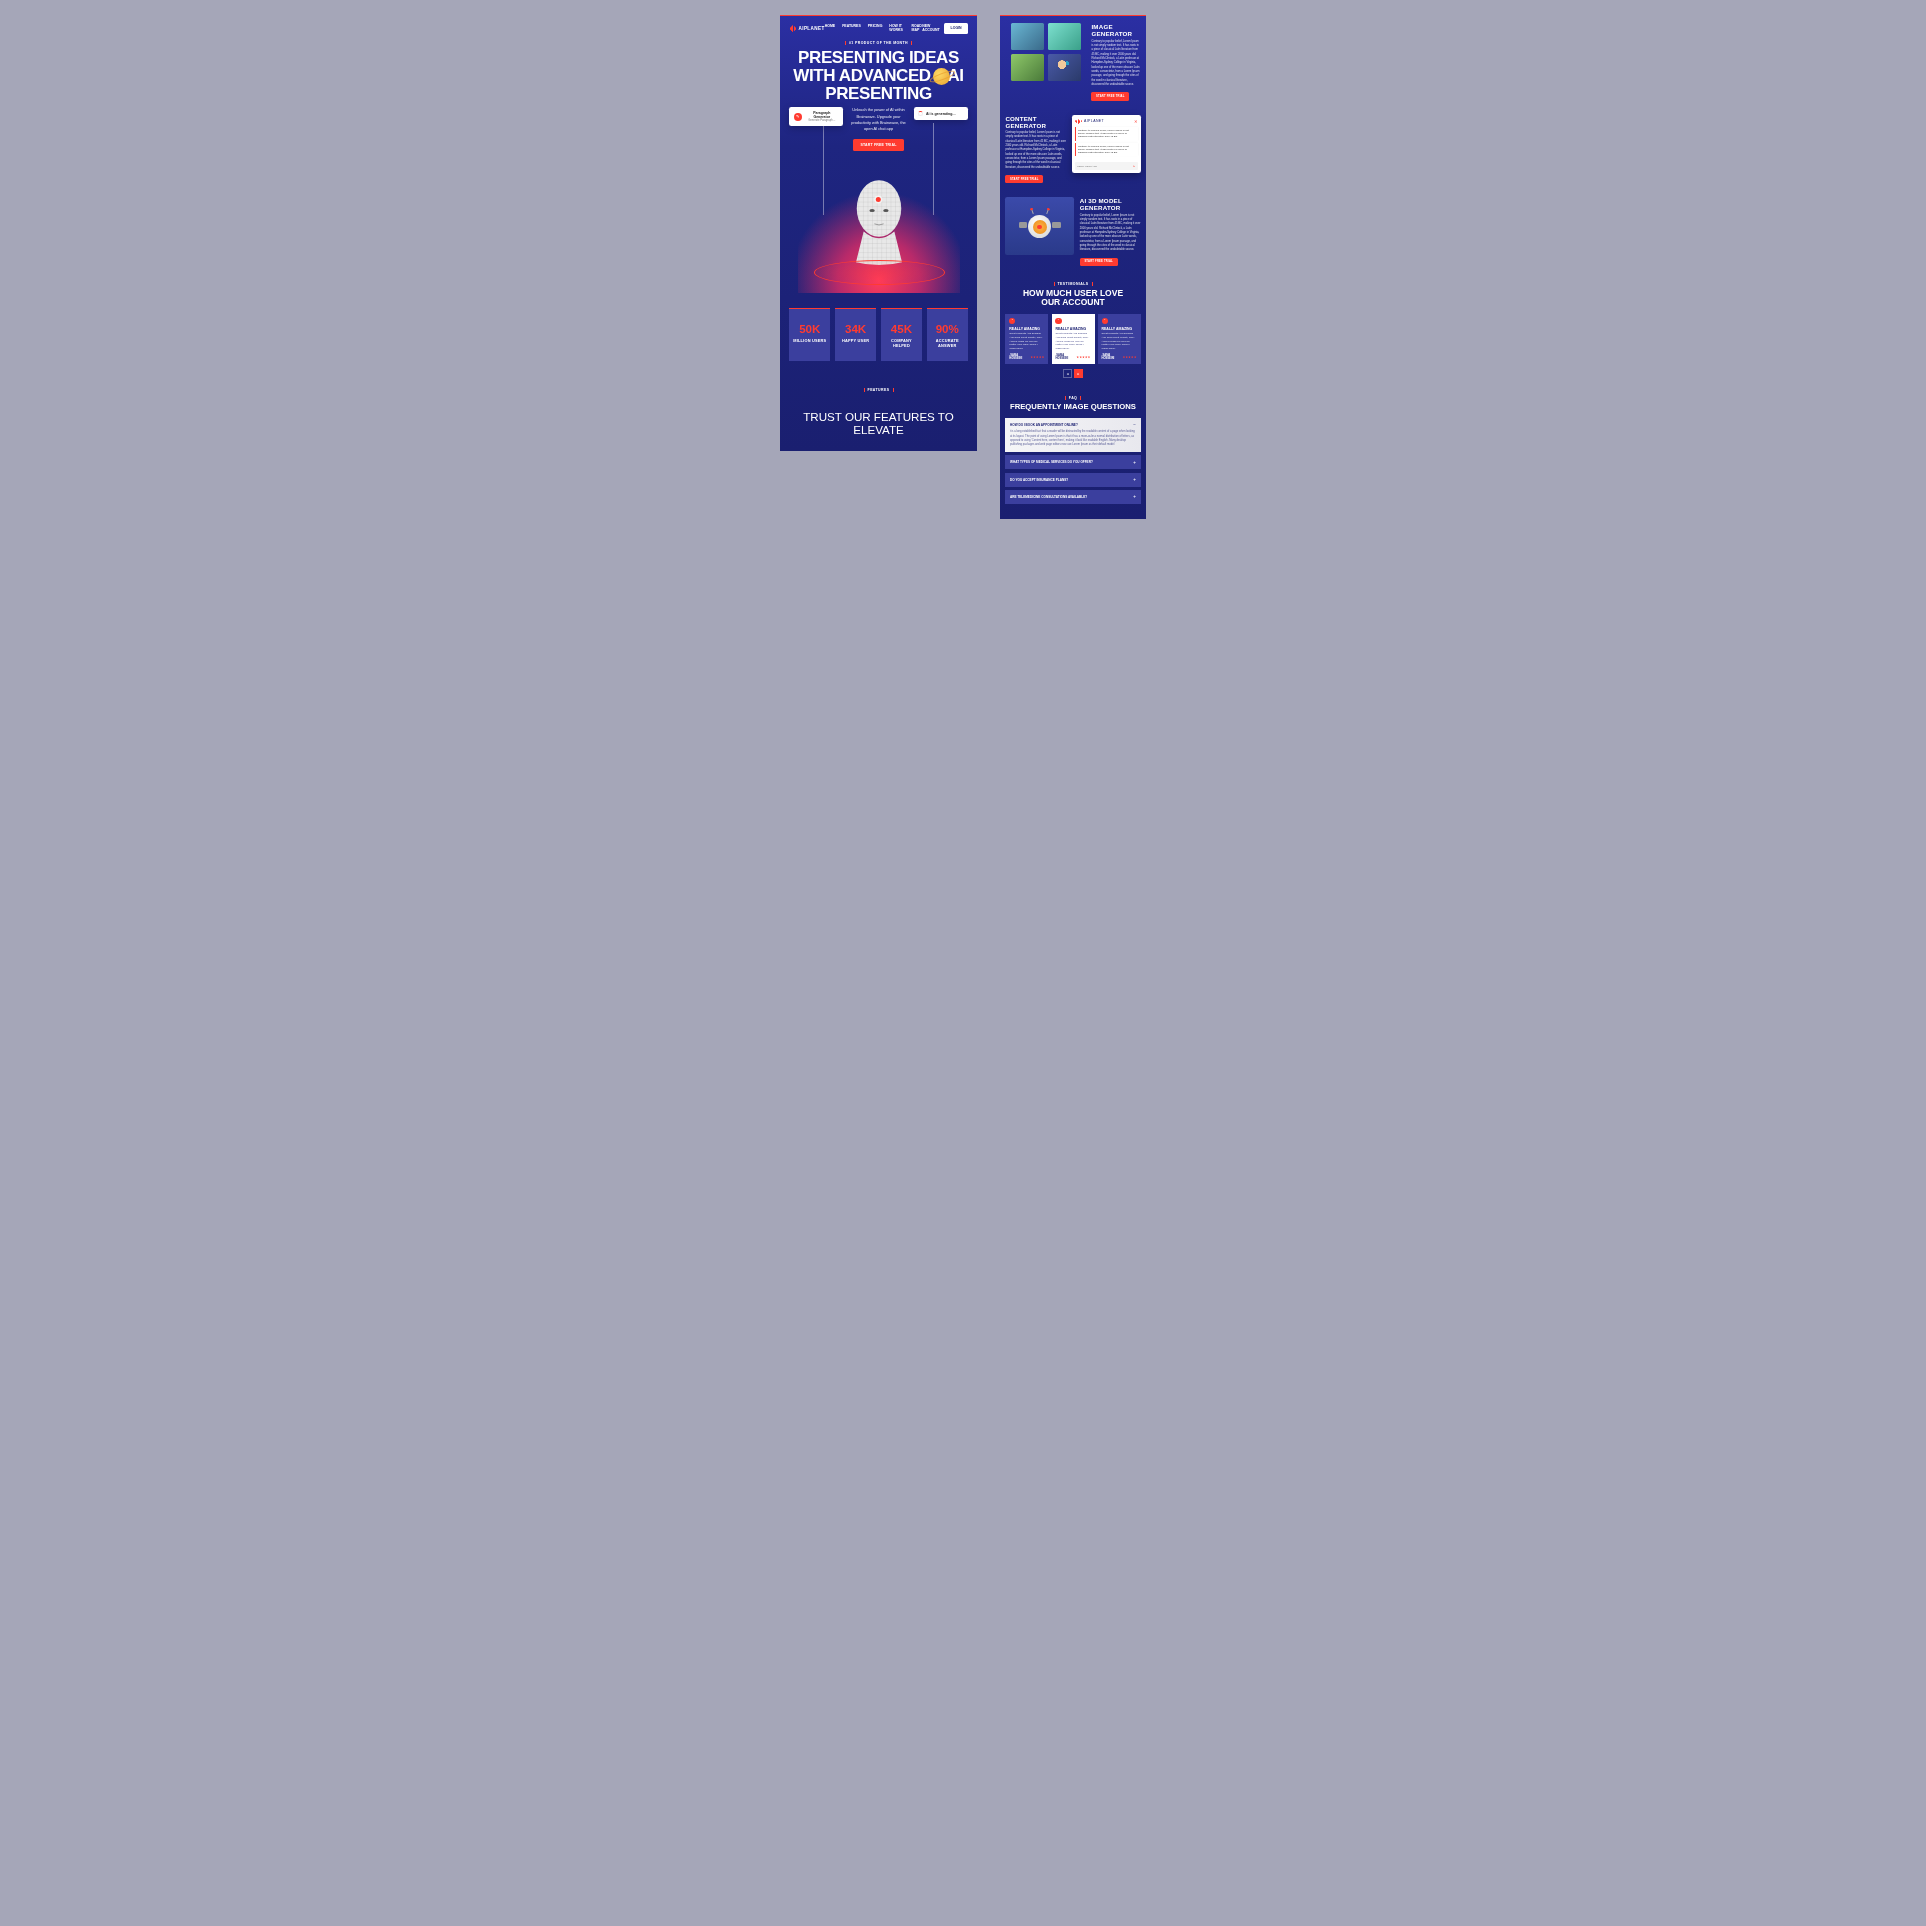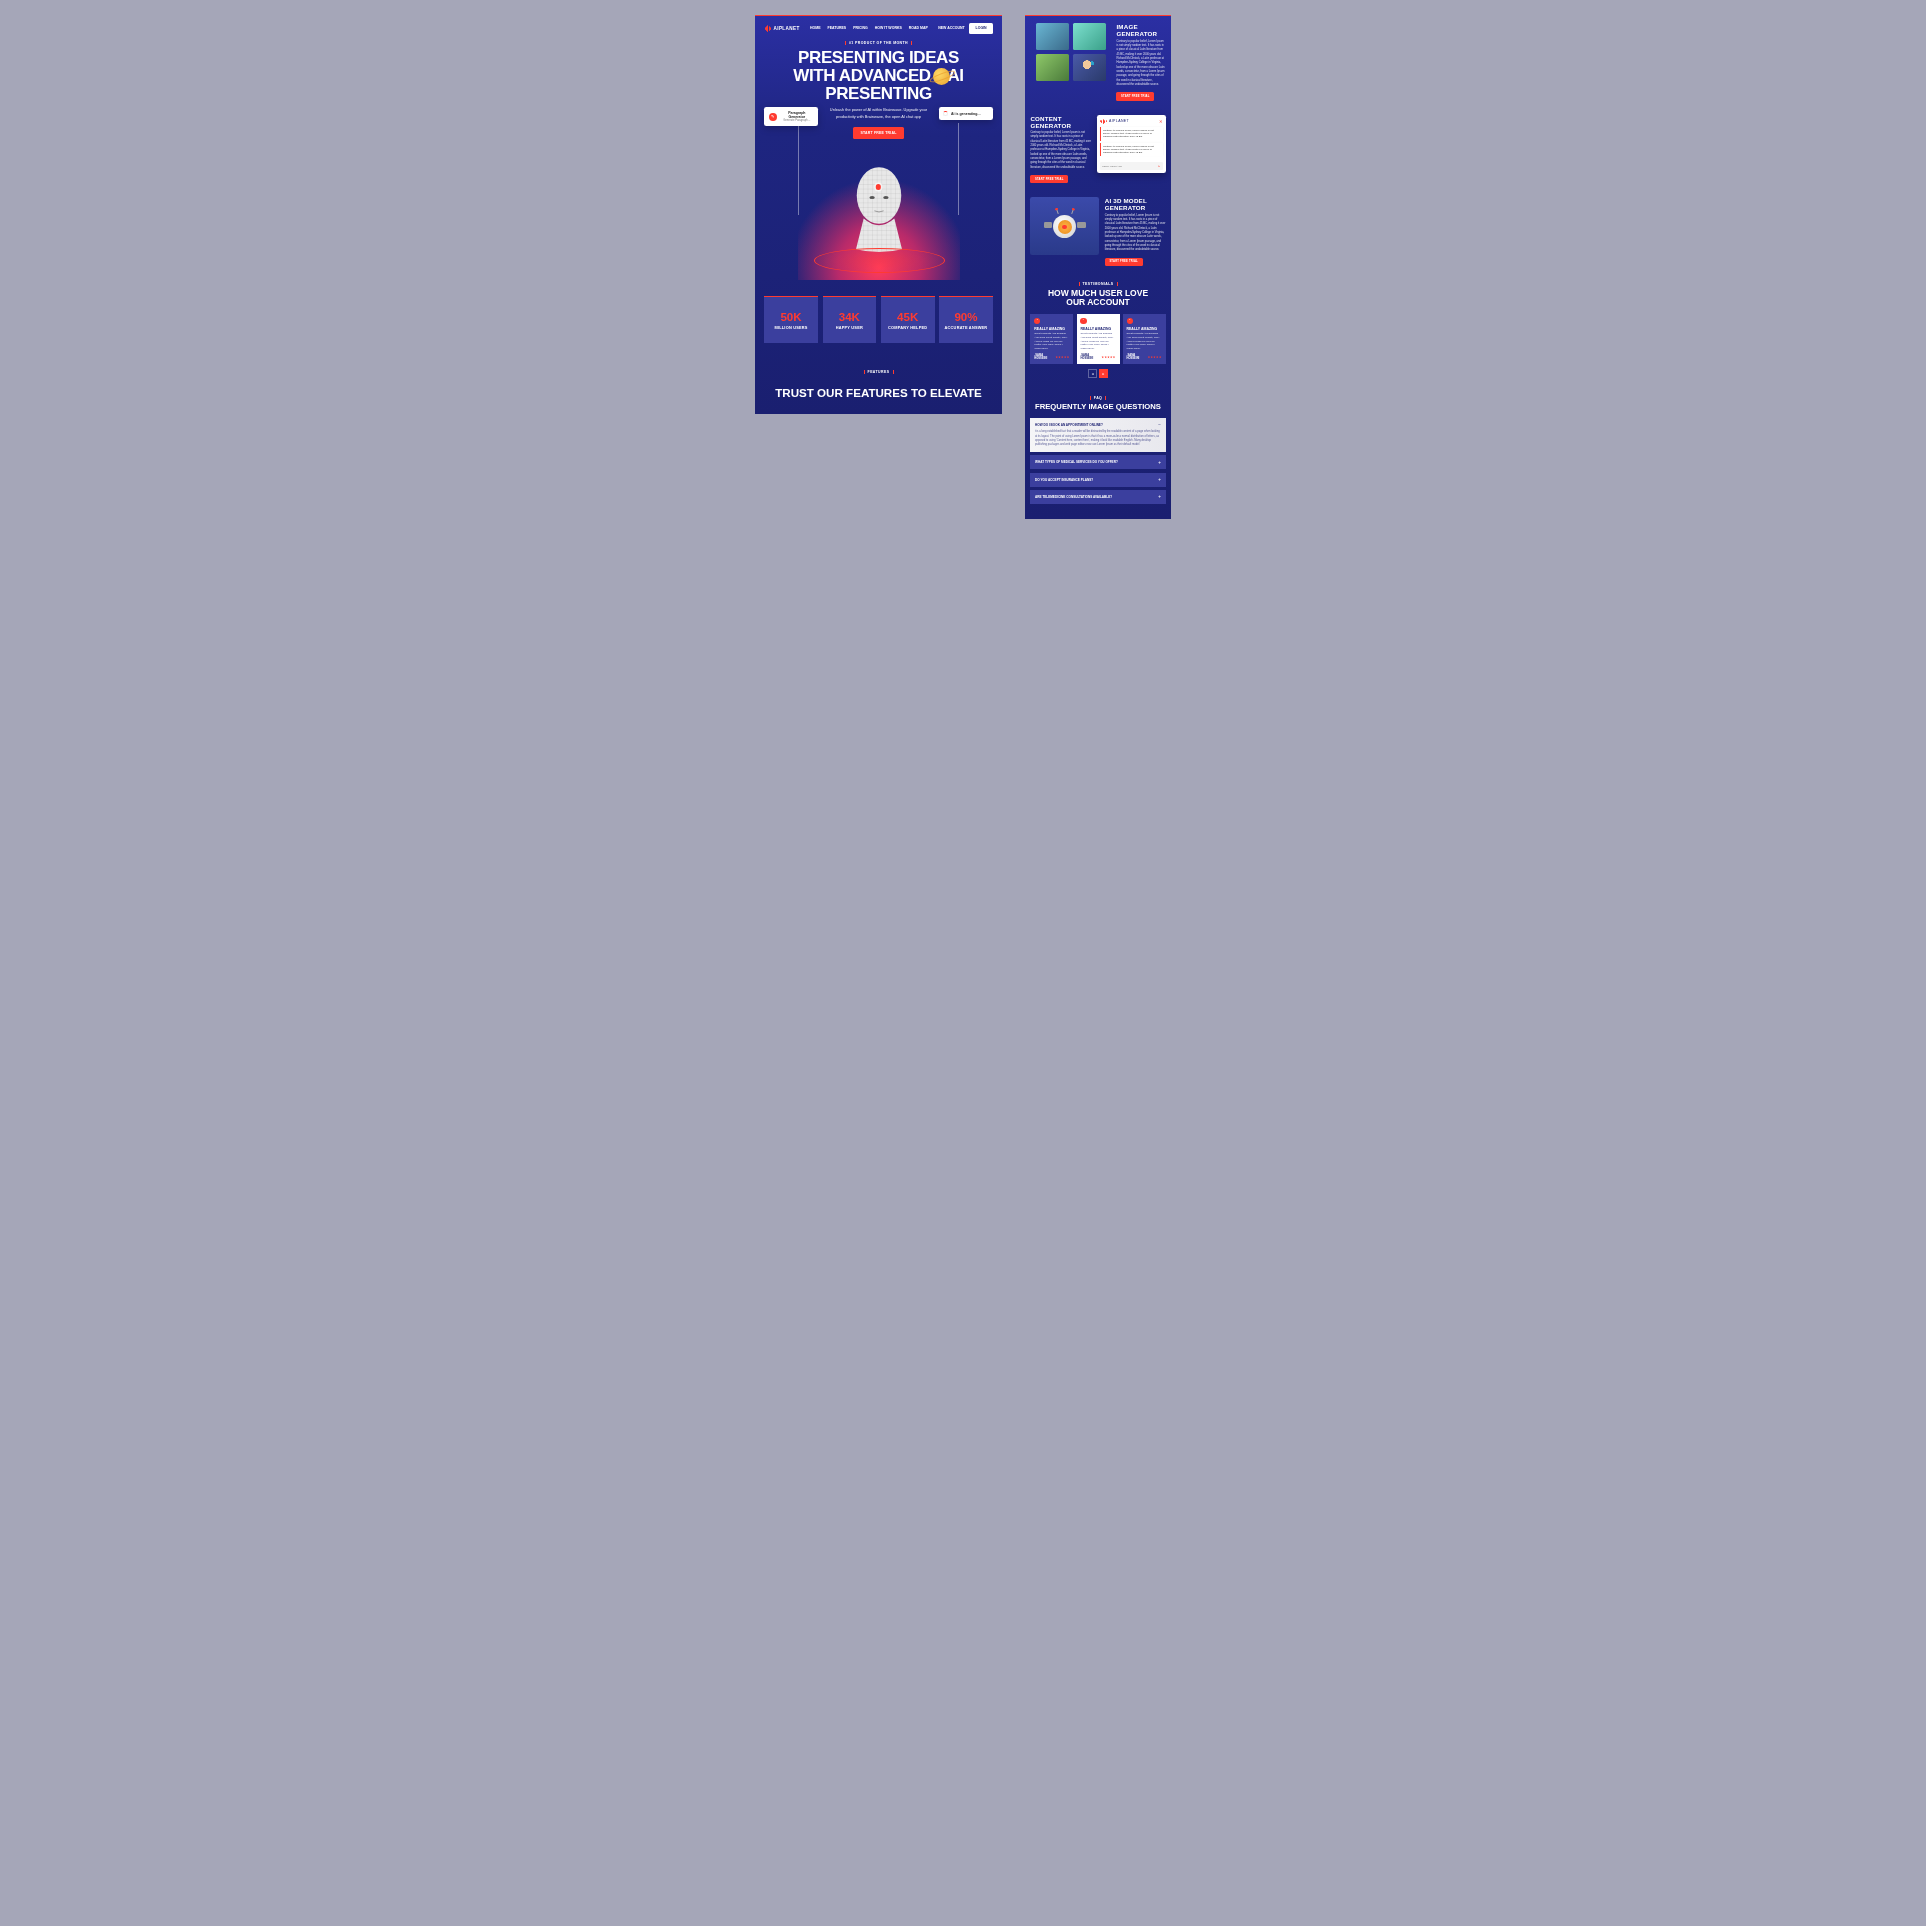--- a/index.html
+++ b/index.html
@@ -1,18 +1,18 @@
 <!DOCTYPE html>
 <html style="font-size:6.2px"><head>
 <meta charset="utf-8">
 <style>
 *{margin:0;padding:0;box-sizing:border-box;font-family:Arial,Helvetica,sans-serif}
 body{background:#a5a6b8;padding:15.4px;display:flex;gap:23px;justify-content:center;align-items:flex-start}
 .col{background:linear-gradient(180deg,#2b2fa3 0%,#1e2580 30%,#1a1f70 100%);border-top:1.2px solid #ff3b30;color:#fff;overflow:hidden}
-.col1{width:247px}
+.col1{width:197px}
 .col2{width:146px}
 .nav{display:flex;align-items:center;justify-content:space-between;padding:7px 9.2px;font-size:3.5px;font-weight:700}
 .logo{display:flex;align-items:center;gap:2.3px;font-size:4.6px;letter-spacing:0.4px}
 .logo-icon{width:7px;height:7px;display:flex;align-items:center;justify-content:center}
 .logo-icon span{display:inline-block;width:0.8px;background:#ff3b30;margin:0 0.4px;border-radius:0.4px}
 .nav-links{display:flex;gap:7px}
 .nav-links a{color:#fff;text-decoration:none}
 .nav-right{display:flex;gap:4.6px;align-items:center}
 .login-btn{background:#fff;color:#1a1f70;padding:3.1px 6.2px;border-radius:1.5px;font-size:3.5px;font-weight:700}
 .tag{text-align:center;font-size:3.5px;font-weight:700;letter-spacing:0.4px}
@@ -39,21 +39,21 @@
 .head-svg{width:100%;height:100%}
 .dot{position:absolute;left:50%;top:23px;transform:translateX(-50%);width:5.4px;height:5.4px;background:#ff3b30;border-radius:50%;box-shadow:0 0 0 1.5px rgba(255,255,255,.6)}
 .connector{position:absolute;top:15.4px;width:0.4px;height:92px;background:rgba(255,255,255,.4)}
 .connector.l{left:34px}
 .connector.r{right:34px}
 .stats{display:flex;gap:4.6px;padding:15.4px 9.2px}
 .stat{flex:1;background:#3b3f9e;border-top:1.2px solid #ff3b30;text-align:center;padding:13px 3.1px}
 .stat .v{color:#ff3b30;font-size:11.6px;font-weight:900}
 .stat .l{font-size:3.9px;font-weight:700;margin-top:2.3px;letter-spacing:0.2px}
 .features{text-align:center;padding:11.6px 9.2px 15.4px}
-.features h2{font-size:11.6px;font-weight:700;margin-top:12px}
+.features h2{font-size:11.6px;font-weight:400;margin-top:18px}
 .imgrow{display:flex;gap:3.9px;padding:0 5.4px 5.4px}
 .imgcol{display:flex;flex-direction:column;gap:3.9px}
 .ibox{width:33px;height:27px;border-radius:1.5px}
 .ib1{background:linear-gradient(135deg,#6ab7d4,#3a6a8a)}
 .ib2{background:linear-gradient(135deg,#7de0cf,#3aa089)}
 .ib3{background:linear-gradient(135deg,#8fc96a,#4a7a3a)}
 .ib4{height:58px;width:33px;background:linear-gradient(135deg,#4a5aa8,#2a3a6a);position:relative;overflow:hidden}
 .ib4::after{content:"";position:absolute;inset:3.9px;background:radial-gradient(circle at 40% 35%,#f2c99b 0 22%,transparent 23%),radial-gradient(circle at 60% 28%,#2aa0c9 0 10%,transparent 11%)}
 .sec{display:flex;gap:5.4px;padding:7px 5.4px;align-items:flex-start}
 .sec.rev{flex-direction:row-reverse}

